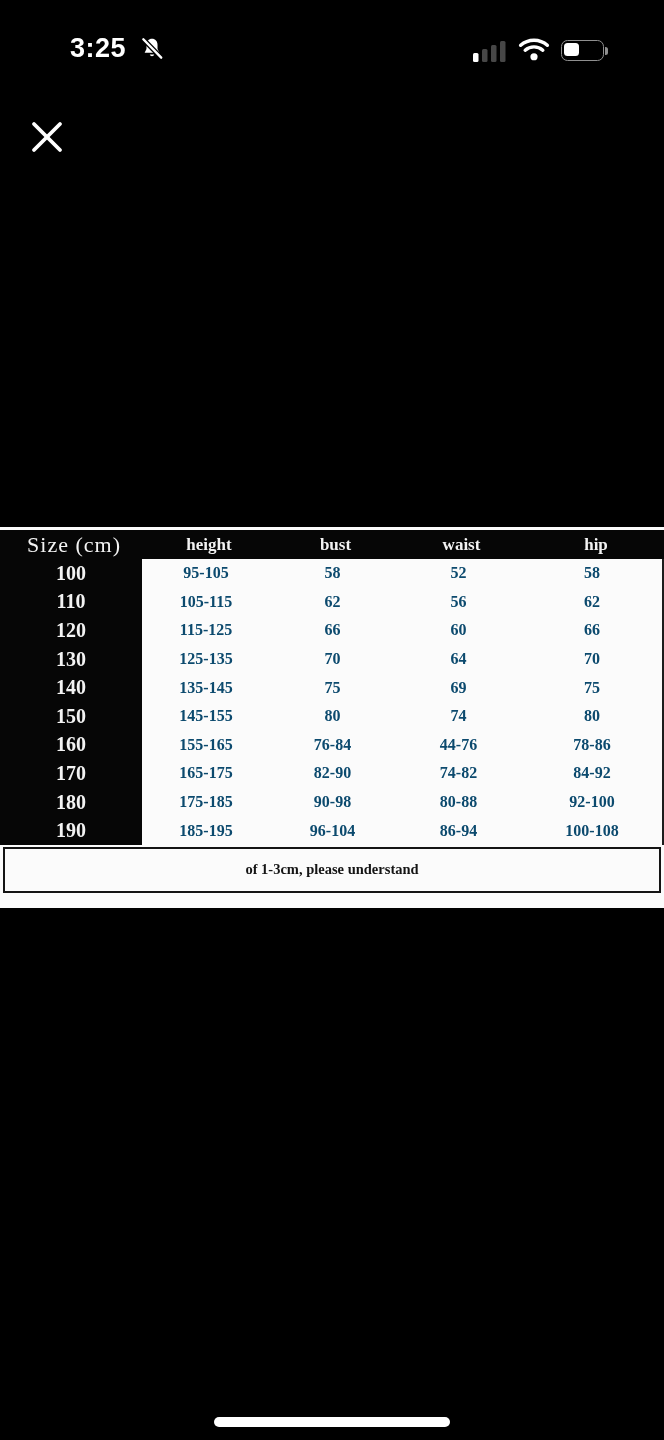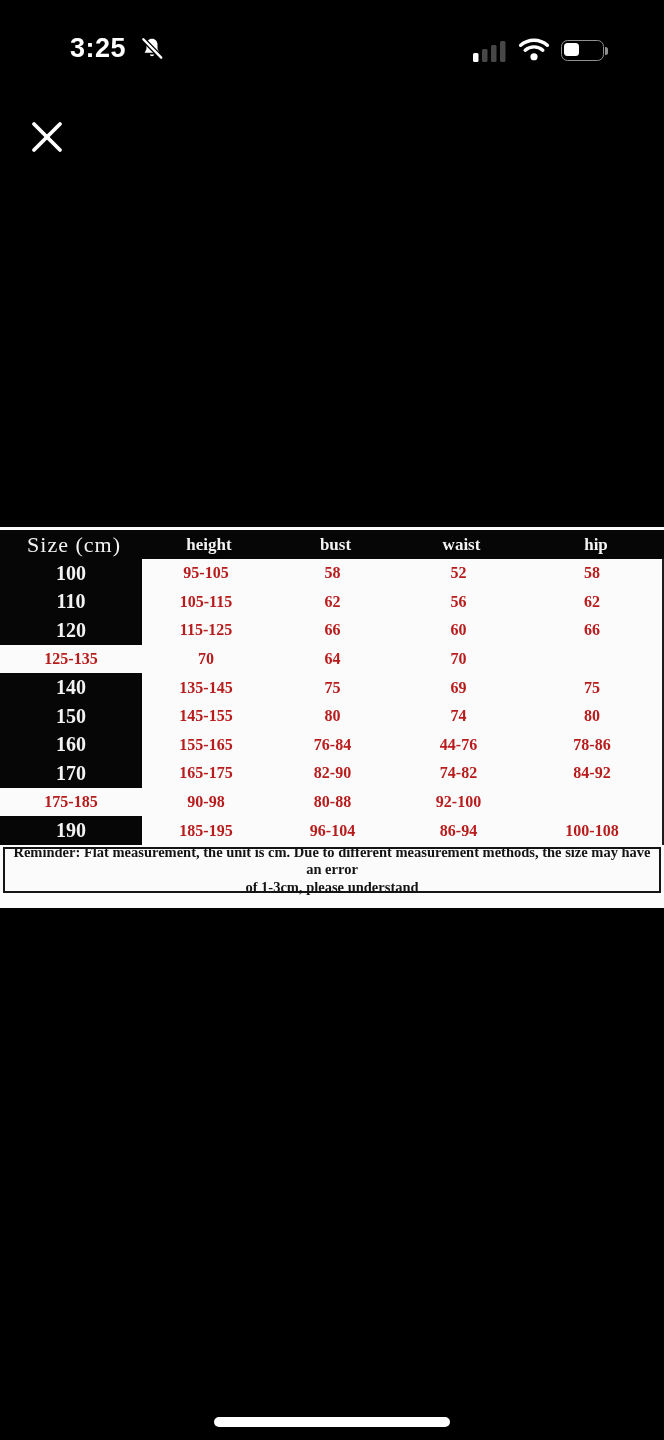--- a/index.html
+++ b/index.html
@@ -49,21 +49,21 @@
     display:grid; grid-template-columns:142px 128px 125px 127px auto;
     align-items:center;
   }
   .chart-header .hcell { text-align:center; color:#f3f3f3; font-weight:700; font-size:17px;padding-left:6px; }
   .chart-header .hcell.first { font-weight:400; font-size:22px; letter-spacing:1px; }
   .rows { border-right:2px solid #1d1d1d; }
   .trow {
     display:grid; grid-template-columns:142px 128px 125px 127px auto;
     height:28.6px; align-items:center;
   }
-  .cell { text-align:center; color:#b91c1c; font-weight:700; font-size:16px; }
+  .cell { text-align:center; color:#0c4a6e; font-weight:700; font-size:16px; }
   .cell.size-cell { background:#060606; color:#f3f3f3; font-size:20px; height:100%;
     display:flex; align-items:center; justify-content:center; }
   .reminder {
     margin:2px 3px 0 3px; height:46px; border:2px solid #141414;
     display:flex; flex-direction:column; align-items:center; justify-content:center;
     color:#141414; font-weight:700; font-size:14.5px; line-height:17.5px; text-align:center;
   }
 
   
   .home-indicator {
@@ -146,20 +146,21 @@
           <div class="cell">62</div>
         </div>
         <div class="trow">
           <div class="cell size-cell">120</div>
           <div class="cell">115-125</div>
           <div class="cell">66</div>
           <div class="cell">60</div>
           <div class="cell">66</div>
         </div>
         <div class="trow">
+          <div class="cell size-cell">130</div>
           <div class="cell">125-135</div>
           <div class="cell">70</div>
           <div class="cell">64</div>
           <div class="cell">70</div>
         </div>
         <div class="trow">
           <div class="cell size-cell">140</div>
           <div class="cell">135-145</div>
           <div class="cell">75</div>
           <div class="cell">69</div>
@@ -180,34 +181,34 @@
           <div class="cell">78-86</div>
         </div>
         <div class="trow">
           <div class="cell size-cell">170</div>
           <div class="cell">165-175</div>
           <div class="cell">82-90</div>
           <div class="cell">74-82</div>
           <div class="cell">84-92</div>
         </div>
         <div class="trow">
+          <div class="cell size-cell">180</div>
           <div class="cell">175-185</div>
           <div class="cell">90-98</div>
           <div class="cell">80-88</div>
           <div class="cell">92-100</div>
         </div>
         <div class="trow">
           <div class="cell size-cell">190</div>
           <div class="cell">185-195</div>
           <div class="cell">96-104</div>
           <div class="cell">86-94</div>
           <div class="cell">100-108</div>
         </div>
       </div>
 
     <div class="reminder">
-      <div>Reminder: Flat measurement, the unit is cm. Due to different measurement methods, the size may have an error</div>
       <div>of 1-3cm, please understand</div>
     </div>
   </div>
 
   <div class="home-indicator"></div>
 </div>
 
 </body></html>

